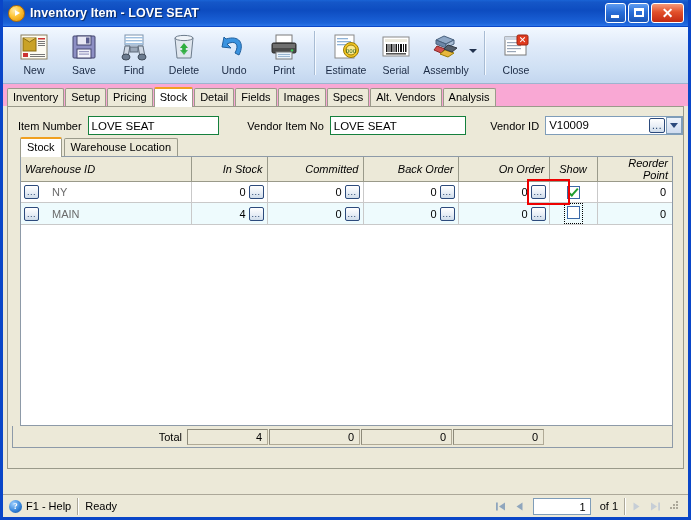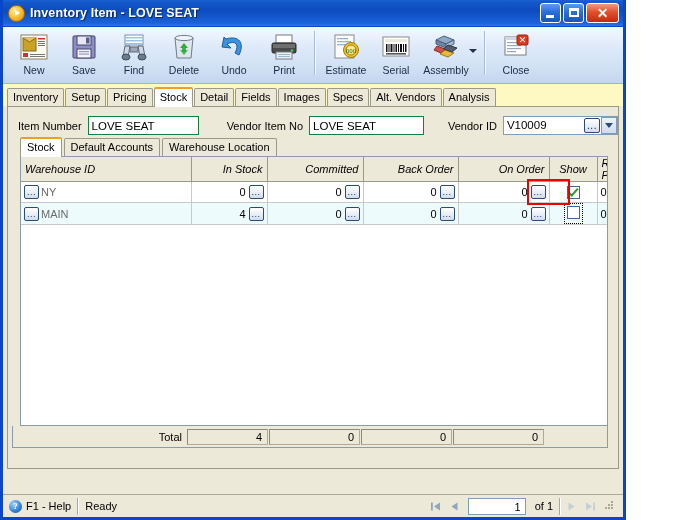--- a/index.html
+++ b/index.html
@@ -7,21 +7,21 @@
     padding: 0;
     background: #ffffff;
   }
   body {
     font-family: "Liberation Sans", sans-serif;
     font-size: 11px;
     color: #000000;
   }
   .window {
     position: relative;
-    width: 626px;
+    width: 691px;
     height: 520px;
     box-sizing: border-box;
     border: 3px solid #0a46c8;
     border-top: none;
     background: #ece9d8;
     overflow: hidden;
   }
 
   
   .titlebar {
@@ -127,21 +127,21 @@
   .dropcaret i {
     width:0;height:0;border-left:4px solid transparent;border-right:4px solid transparent;
     border-top:4px solid #22324e; display:block; margin-top:-8px;
   }
 
   
   .tabstrip {
     display: flex;
     align-items: flex-end;
     padding: 4px 0 0 4px;
-    background: #fef9c3;
+    background: #f9a8d4;
     height: 22px;
     box-sizing: border-box;
   }
   .tab {
     font-size: 11px;
     padding: 2px 5px 2px 5px;
     border: 1px solid #9a9a8a;
     border-bottom: none;
     background: #ece9d8;
     margin-right: 1px;
@@ -287,21 +287,21 @@
     border-right: 1px solid #c9c9c9;
     border-bottom: 1px solid #c9c9c9;
     height: 21px;
     padding: 0 3px;
     box-sizing: border-box;
     vertical-align: middle;
   }
   tr.row2 td { background: #eefbfd; }
   .cellflex { display:flex; align-items:center; }
   .cellflex.rightnum { justify-content: flex-end; }
-  .whid { color: #6b6b6b; padding-left: 2px; font-size: 11px; }
+  .whid { color: #6b6b6b; padding-left: 13px; font-size: 11px; }
   .numtxt { color: #000; margin-right: 3px; font-size: 11px; }
   .cellellipsis {
     width: 15px; height: 14px;
     border: 1px solid #2c4a7c;
     border-radius: 2px;
     background: linear-gradient(180deg,#ffffff 0%, #e8eef6 55%, #cfdcea 100%);
     box-sizing: border-box;
     display:flex; align-items:center; justify-content:center;
     font-size:9px; line-height:6px; color:#10305e; letter-spacing:.5px;
     flex:none;
@@ -621,21 +621,20 @@
         <span class="val">V10009</span>
         <span class="ellipsis-btn">...</span>
         <span class="caret-btn">
             <i></i>
           </span>
       </div>
     </div>
 
     <div class="subtabstrip">
       <div class="subtab active">Stock</div>
-      <div class="subtab">Default Accounts</div>
       <div class="subtab">Warehouse Location</div>
     </div>
 
     <div class="gridwrap">
       <table class="grid">
         <colgroup>
           <col style="width:170px">
             <col style="width:76px">
             <col style="width:96px">
           <col style="width:95px">

